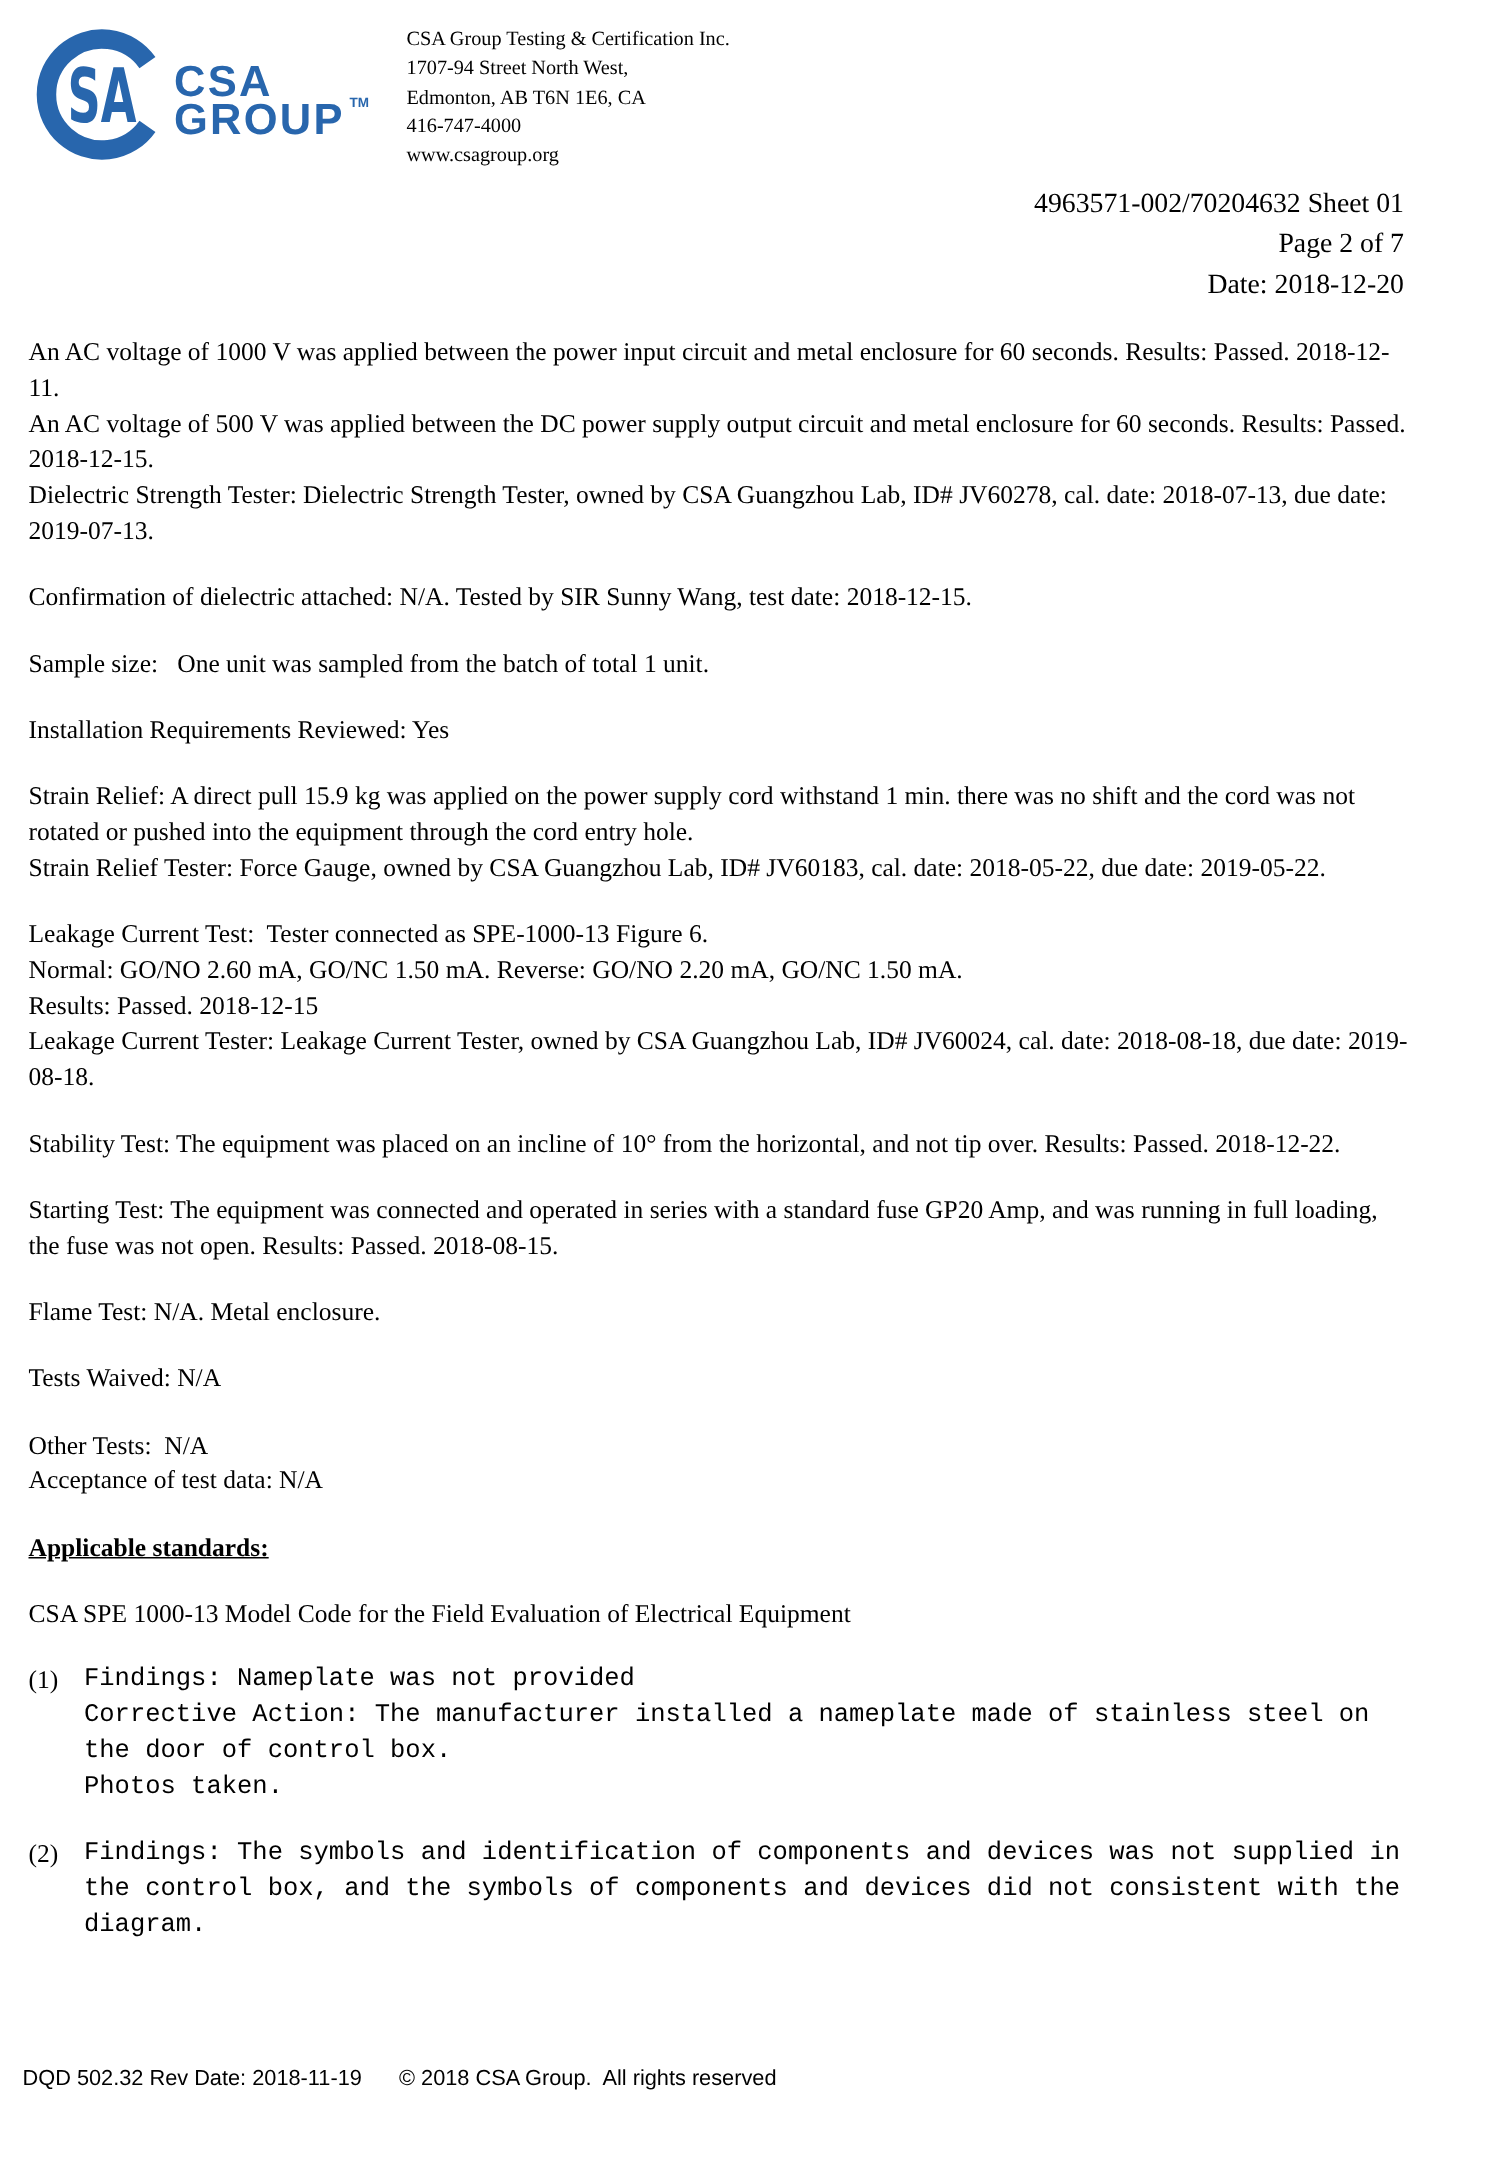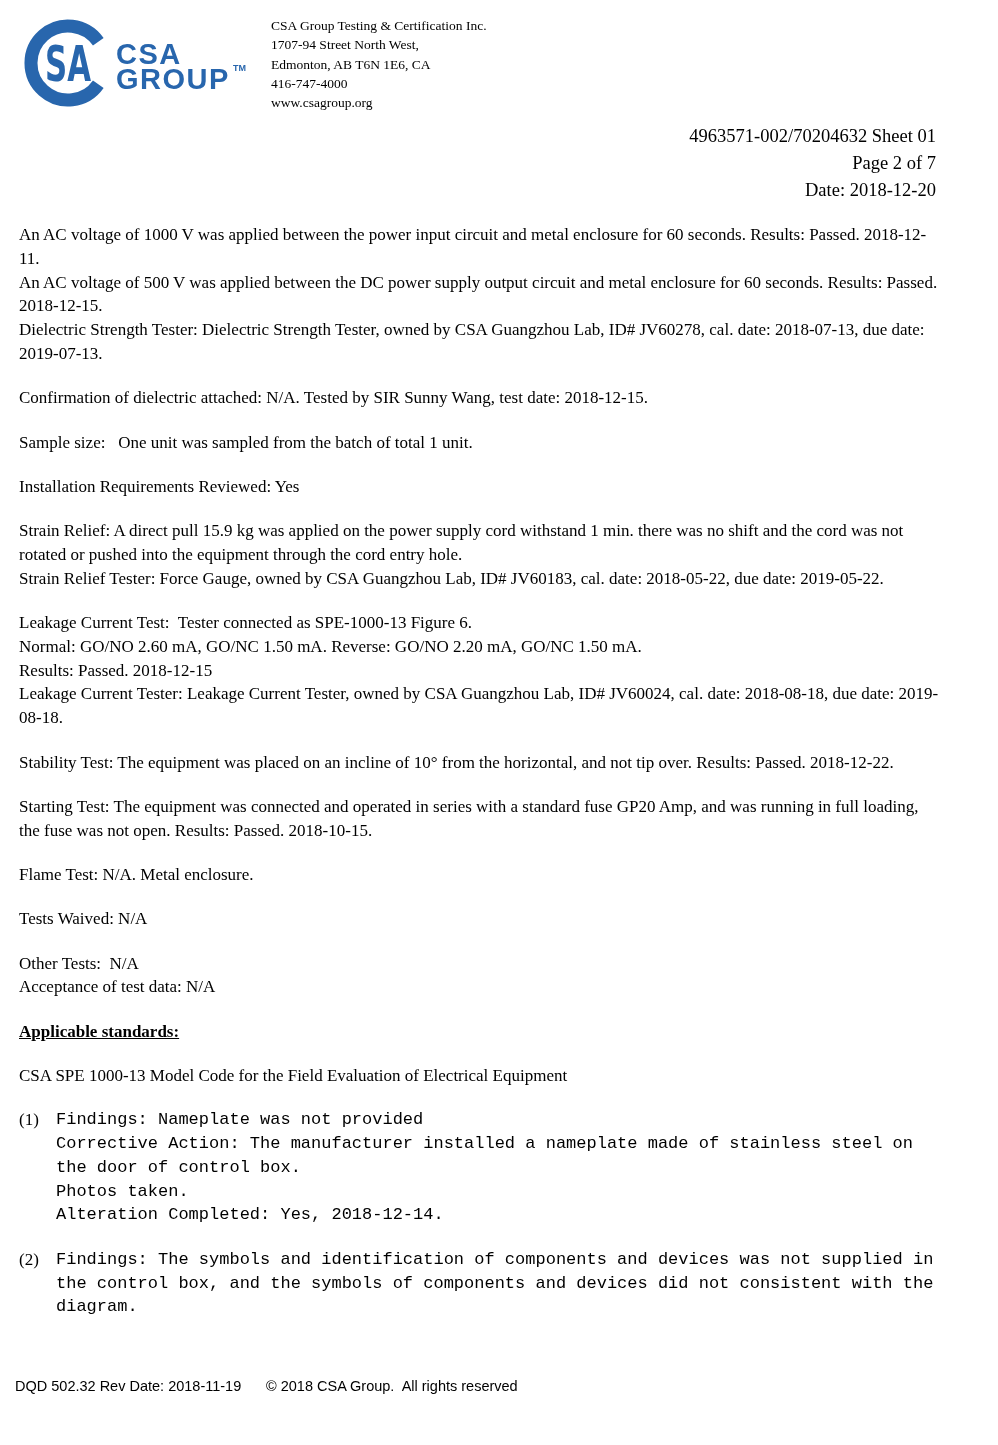--- a/index.html
+++ b/index.html
@@ -115,21 +115,21 @@
       <span class="line">Normal: GO/NO 2.60 mA, GO/NC 1.50 mA. Reverse: GO/NO 2.20 mA, GO/NC 1.50 mA.</span>
       <span class="line">Results: Passed. 2018-12-15</span>
       <span class="line">Leakage Current Tester: Leakage Current Tester, owned by CSA Guangzhou Lab, ID# JV60024, cal. date: 2018-08-18, due date: 2019-08-18.</span>
     </p>
 
     <p class="para">
       <span class="line">Stability Test: The equipment was placed on an incline of 10° from the horizontal, and not tip over. Results: Passed. 2018-12-22.</span>
     </p>
 
     <p class="para">
-      <span class="line">Starting Test: The equipment was connected and operated in series with a standard fuse GP20 Amp, and was running in full loading, the fuse was not open. Results: Passed. 2018-10-15.</span>
+      <span class="line">Starting Test: The equipment was connected and operated in series with a standard fuse GP20 Amp, and was running in full loading, the fuse was not open. Results: Passed. 2018-08-15.</span>
     </p>
 
     <p class="para">
       <span class="line">Flame Test: N/A. Metal enclosure.</span>
     </p>
 
     <p class="para">
       <span class="line">Tests Waived: N/A</span>
     </p>
 
@@ -146,21 +146,20 @@
       <span class="line">CSA SPE 1000-13 Model Code for the Field Evaluation of Electrical Equipment</span>
     </p>
 
 
     <div class="list-item">
       <span class="list-num">(1)</span>
       <div class="list-body">
         <span class="line">Findings: Nameplate was not provided</span>
         <span class="line">Corrective Action: The manufacturer installed a nameplate made of stainless steel on the door of control box.</span>
         <span class="line">Photos taken.</span>
-        <span class="line">Alteration Completed: Yes, 2018-12-14.</span>
       </div>
     </div>
 
     <div class="list-item">
       <span class="list-num">(2)</span>
       <div class="list-body">
         <span class="line">Findings: The symbols and identification of components and devices was not supplied in the control box, and the symbols of components and devices did not consistent with the diagram.</span>
       </div>
     </div>
 

